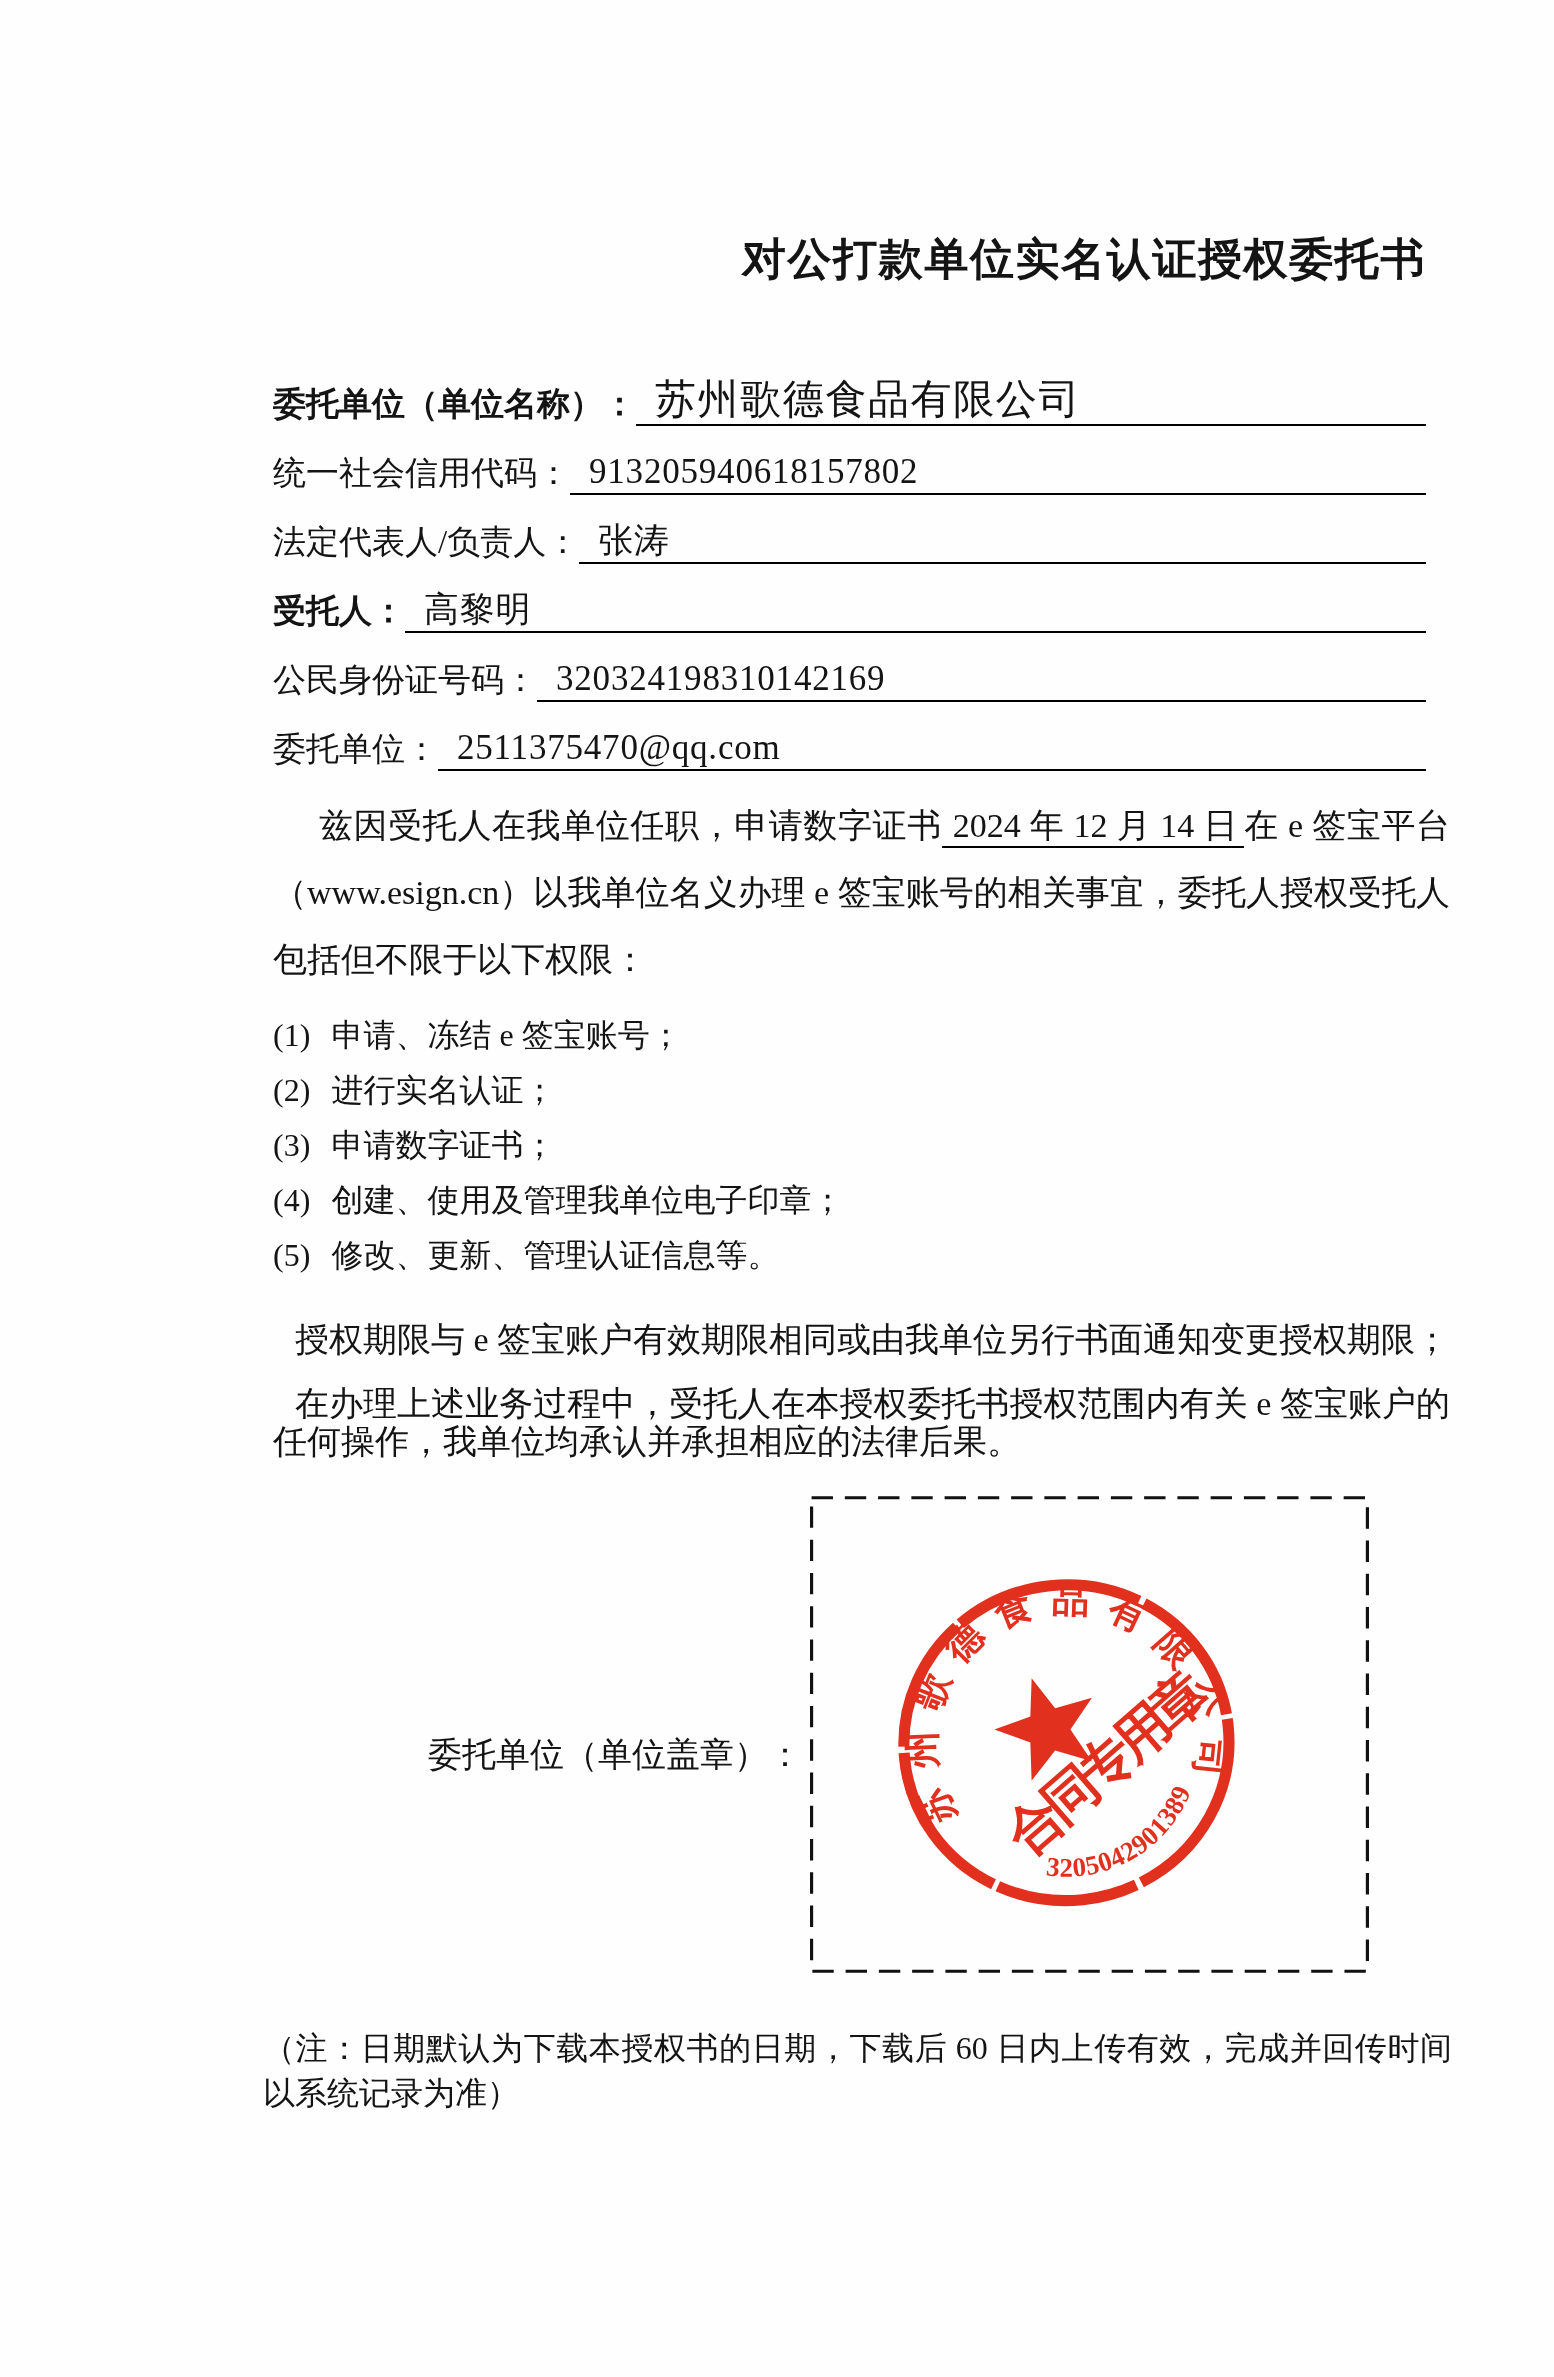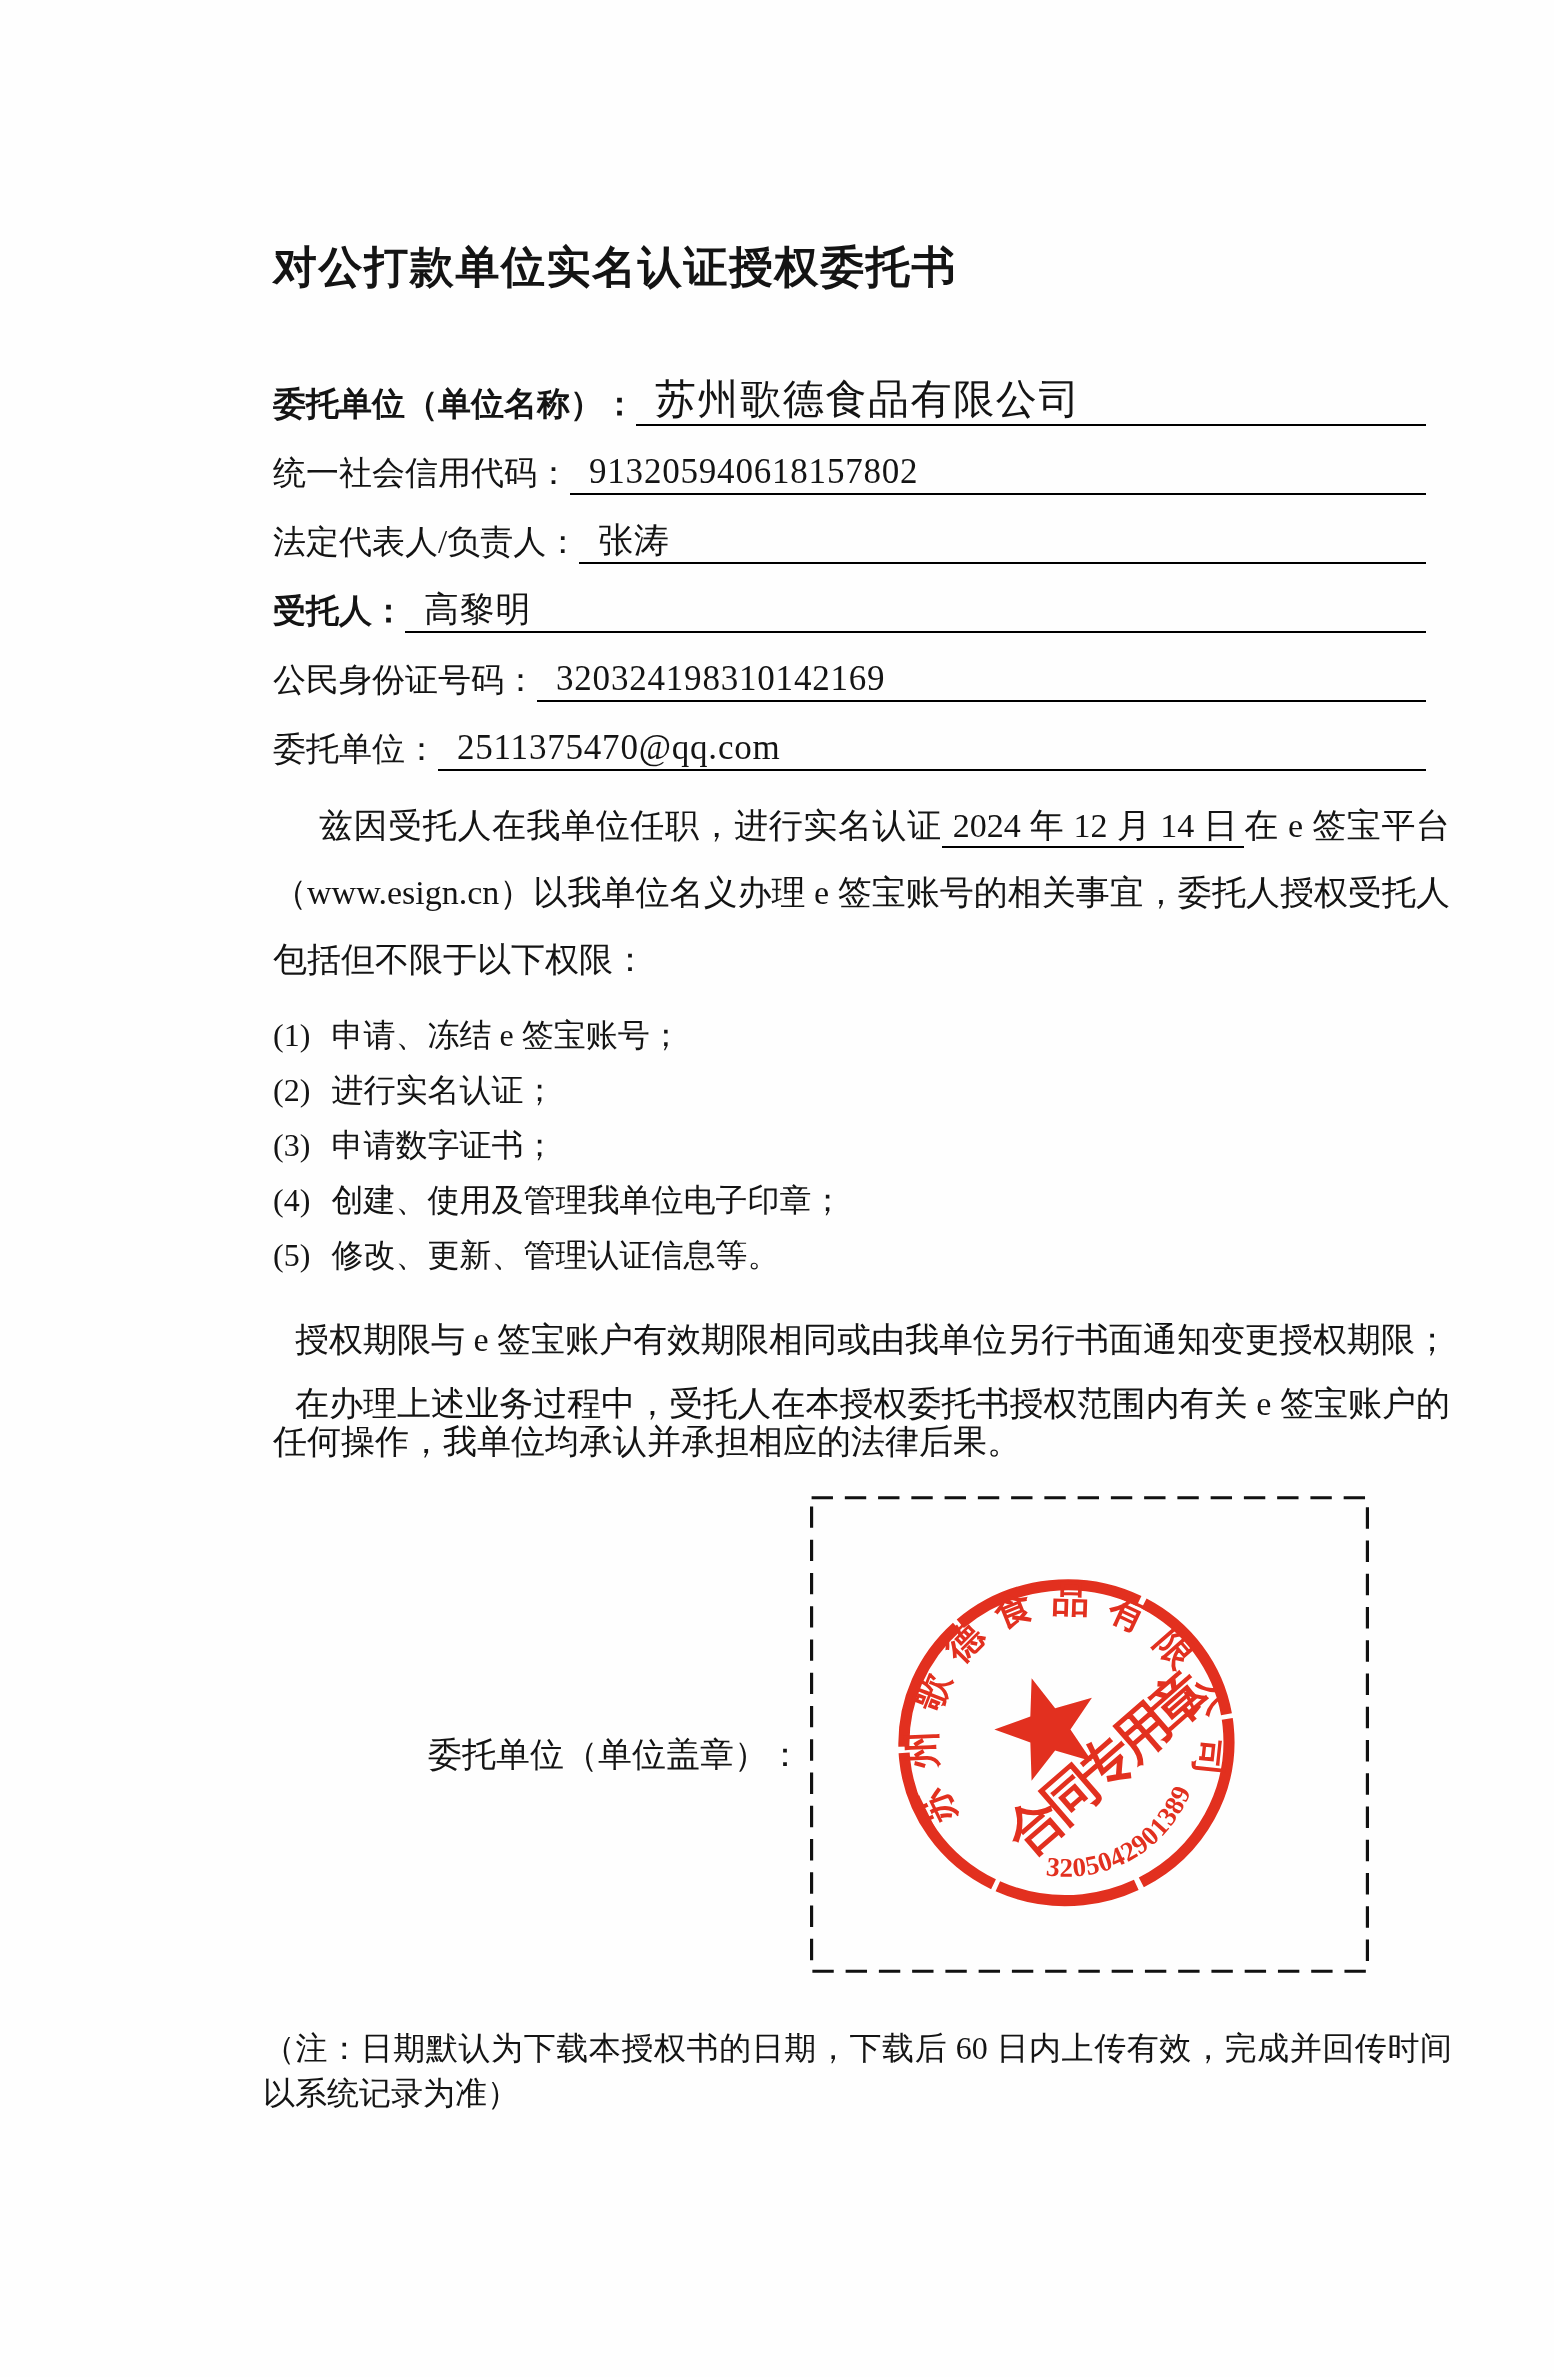--- a/index.html
+++ b/index.html
@@ -5,22 +5,22 @@
   html,body{margin:0;padding:0;background:#8a8a8a;}
   .page{
     position:relative;
     width:1555px;height:2377px;
     background:#fefefe;
     font-family:"Liberation Serif","DejaVu Serif",serif;
     color:#141414;
     overflow:hidden;
   }
   .title{
-    position:absolute;top:238px;left:273px;width:1153px;
-    margin:0;text-align:left;
+    position:absolute;top:230px;left:273px;width:1153px;
+    margin:0;text-align:right;
     font-size:44px;font-weight:bold;letter-spacing:1.6px;
   }
   
   .fields{position:absolute;top:357px;left:273px;width:1153px;}
   .frow{display:flex;align-items:flex-end;height:69px;}
   .flabel{font-size:33px;line-height:1.15;white-space:nowrap;flex:0 0 auto;padding-bottom:1.6px;}
   .frow.bold .flabel{font-weight:bold;}
   .fvalue{flex:1 1 auto;border-bottom:2.4px solid #000;padding:0 0 1.6px 19px;}
   .vtext{font-size:35px;line-height:1.1;letter-spacing:0.8px;}
   .frow:first-child .vtext{font-size:41px;letter-spacing:1.6px;}
@@ -74,21 +74,21 @@
     <div class="frow">
       <span class="flabel">公民身份证号码：</span>
       <span class="fvalue"><span class="vtext">320324198310142169</span></span>
     </div>
     <div class="frow">
       <span class="flabel">委托单位：</span>
       <span class="fvalue"><span class="vtext">2511375470@qq.com</span></span>
     </div>
   </div>
 
-  <p class="para p1"><span>兹因受托人在我单位任职，进行实名认证</span><span class="dateline">2024 年 12 月 14 日</span><span>在 e 签宝平台（www.esign.cn）以我单位名义办理 e 签宝账号的相关事宜，委托人授权受托人包括但不限于以下权限：</span></p>
+  <p class="para p1"><span>兹因受托人在我单位任职，申请数字证书</span><span class="dateline">2024 年 12 月 14 日</span><span>在 e 签宝平台（www.esign.cn）以我单位名义办理 e 签宝账号的相关事宜，委托人授权受托人包括但不限于以下权限：</span></p>
 
   <div class="perm">
     <div class="pitem"><span class="pnum">(1)</span><span class="ptext">申请、冻结 e 签宝账号；</span></div>
     <div class="pitem"><span class="pnum">(2)</span><span class="ptext">进行实名认证；</span></div>
     <div class="pitem"><span class="pnum">(3)</span><span class="ptext">申请数字证书；</span></div>
     <div class="pitem"><span class="pnum">(4)</span><span class="ptext">创建、使用及管理我单位电子印章；</span></div>
     <div class="pitem"><span class="pnum">(5)</span><span class="ptext">修改、更新、管理认证信息等。</span></div>
   </div>
 
   <p class="para p3">在办理上述业务过程中，受托人在本授权委托书授权范围内有关 e 签宝账户的任何操作，我单位均承认并承担相应的法律后果。</p>

